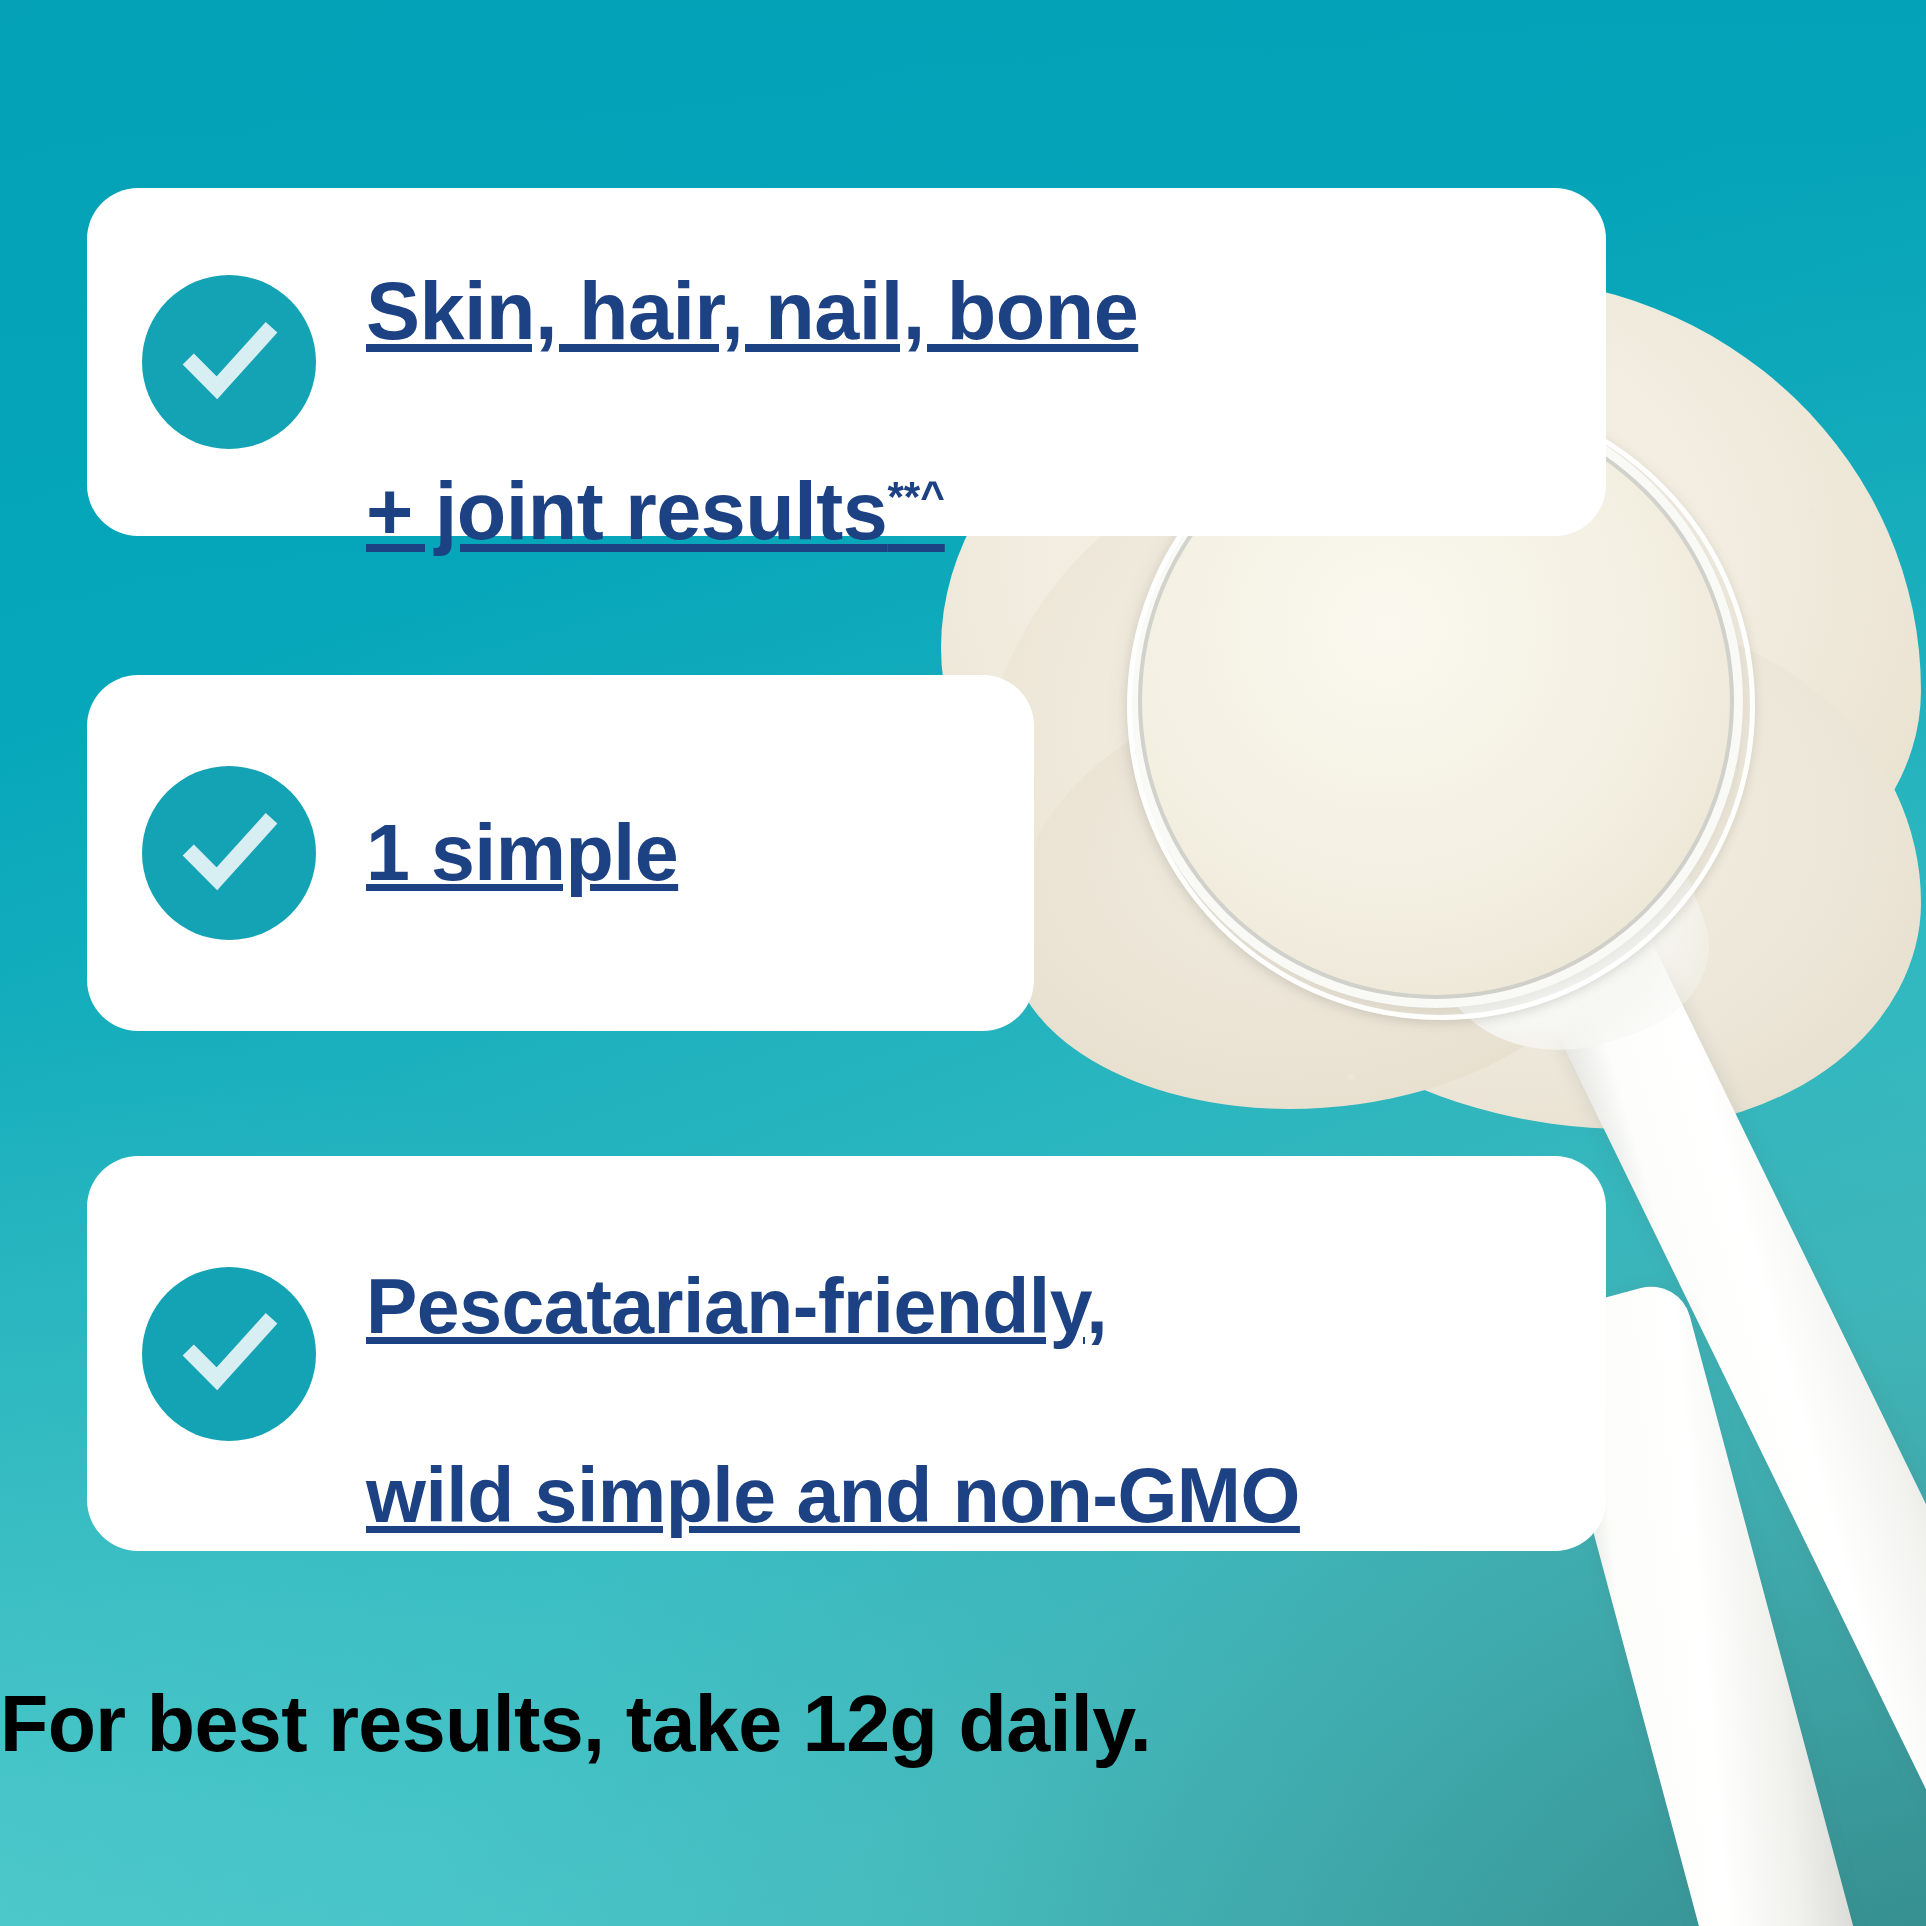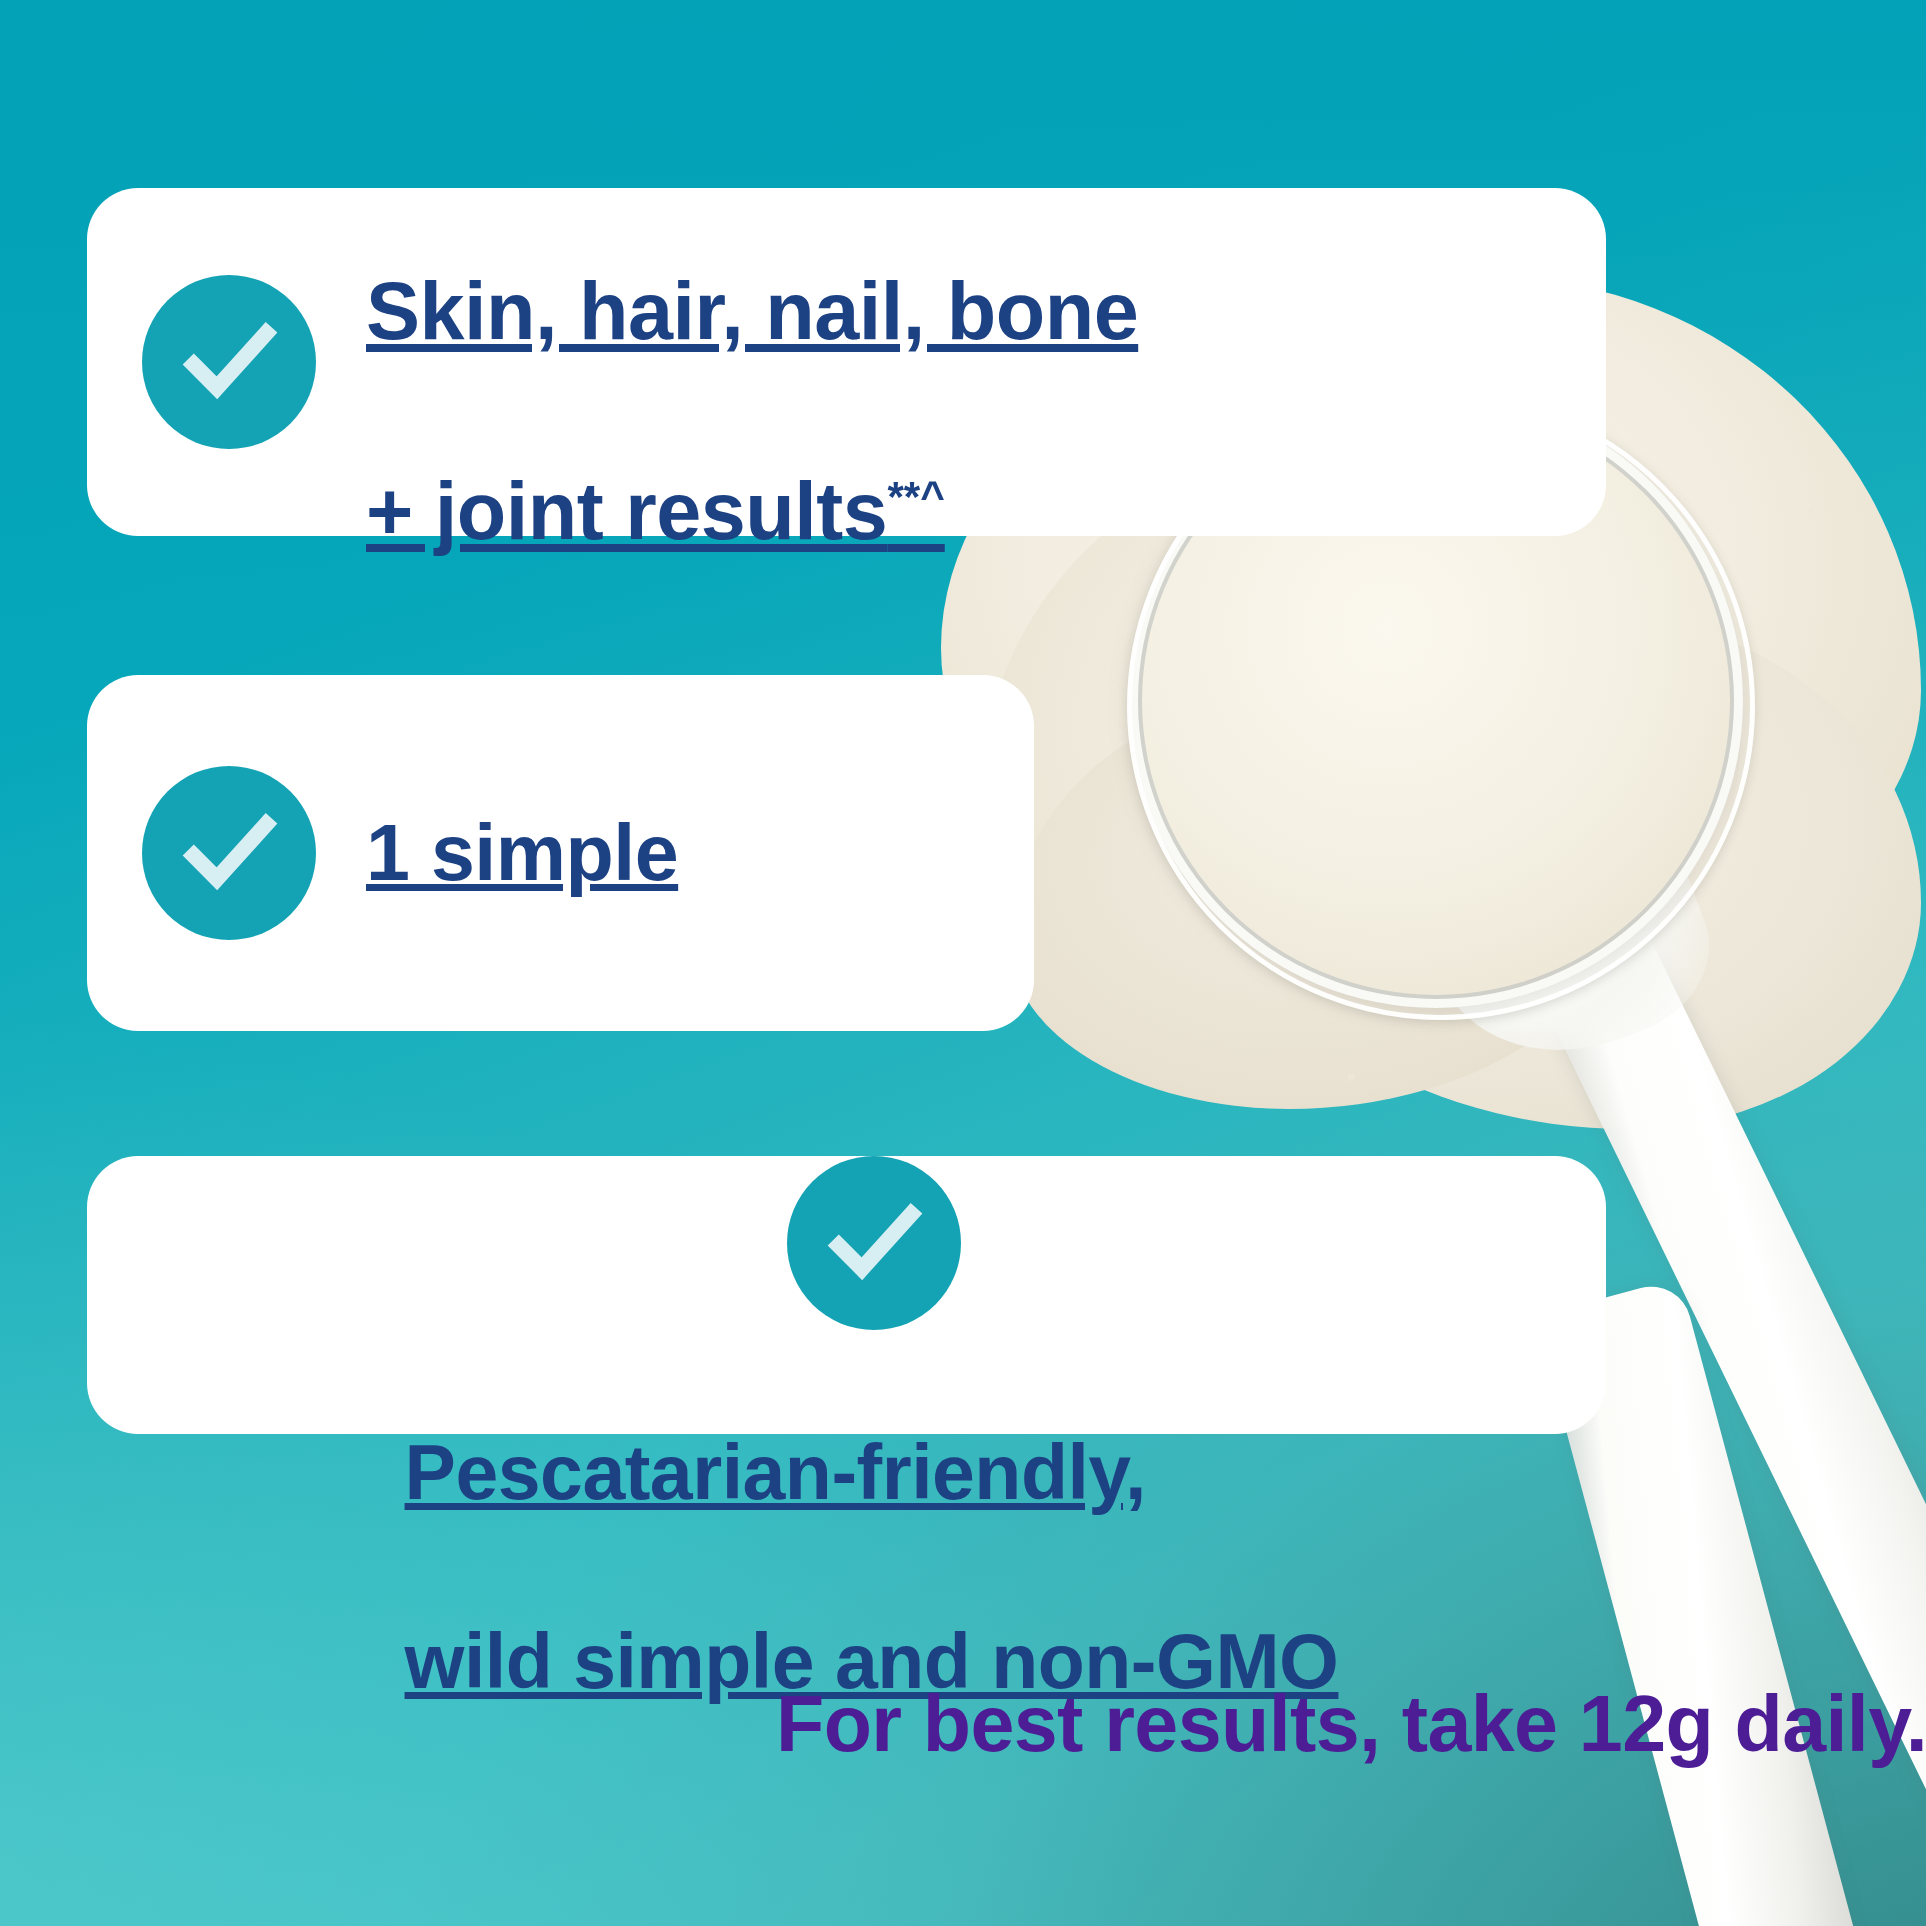--- a/index.html
+++ b/index.html
@@ -161,21 +161,21 @@
   .card {
     position: absolute;
     background: #ffffff;
     border-radius: 51px;
     display: flex;
     align-items: center;
     box-sizing: border-box;
   }
   .card-1 { left: 87px;  top: 188px;  width: 1519px; height: 348px; }
   .card-2 { left: 87px;  top: 675px;  width: 947px; height: 356px; }
-  .card-3 { left: 87px;  top: 1156px; width: 1519px; height: 278px; flex-direction: column; }
+  .card-3 { left: 87px;  top: 1156px; width: 1519px; height: 395px; }
 
   .check-circle {
     position: relative;
     flex: 0 0 auto;
     width: 174px;
     height: 174px;
     margin-left: 55px;
     border-radius: 50%;
     background: #14a3b4;
     display: flex;
@@ -203,22 +203,22 @@
     vertical-align: super;
     letter-spacing: 0;
   }
 
   
   .footer-note {
     position: absolute;
     left: 0;
     right: 0;
     top: 1678px;
-    text-align: right;
-    color: #4c1d95;
+    text-align: left;
+    color: #000000;
     font-size: 79px;
     font-weight: 700;
     letter-spacing: -0.6px;
   }
 </style>
 </head>
 <body>
 
 <div class="canvas">
 

